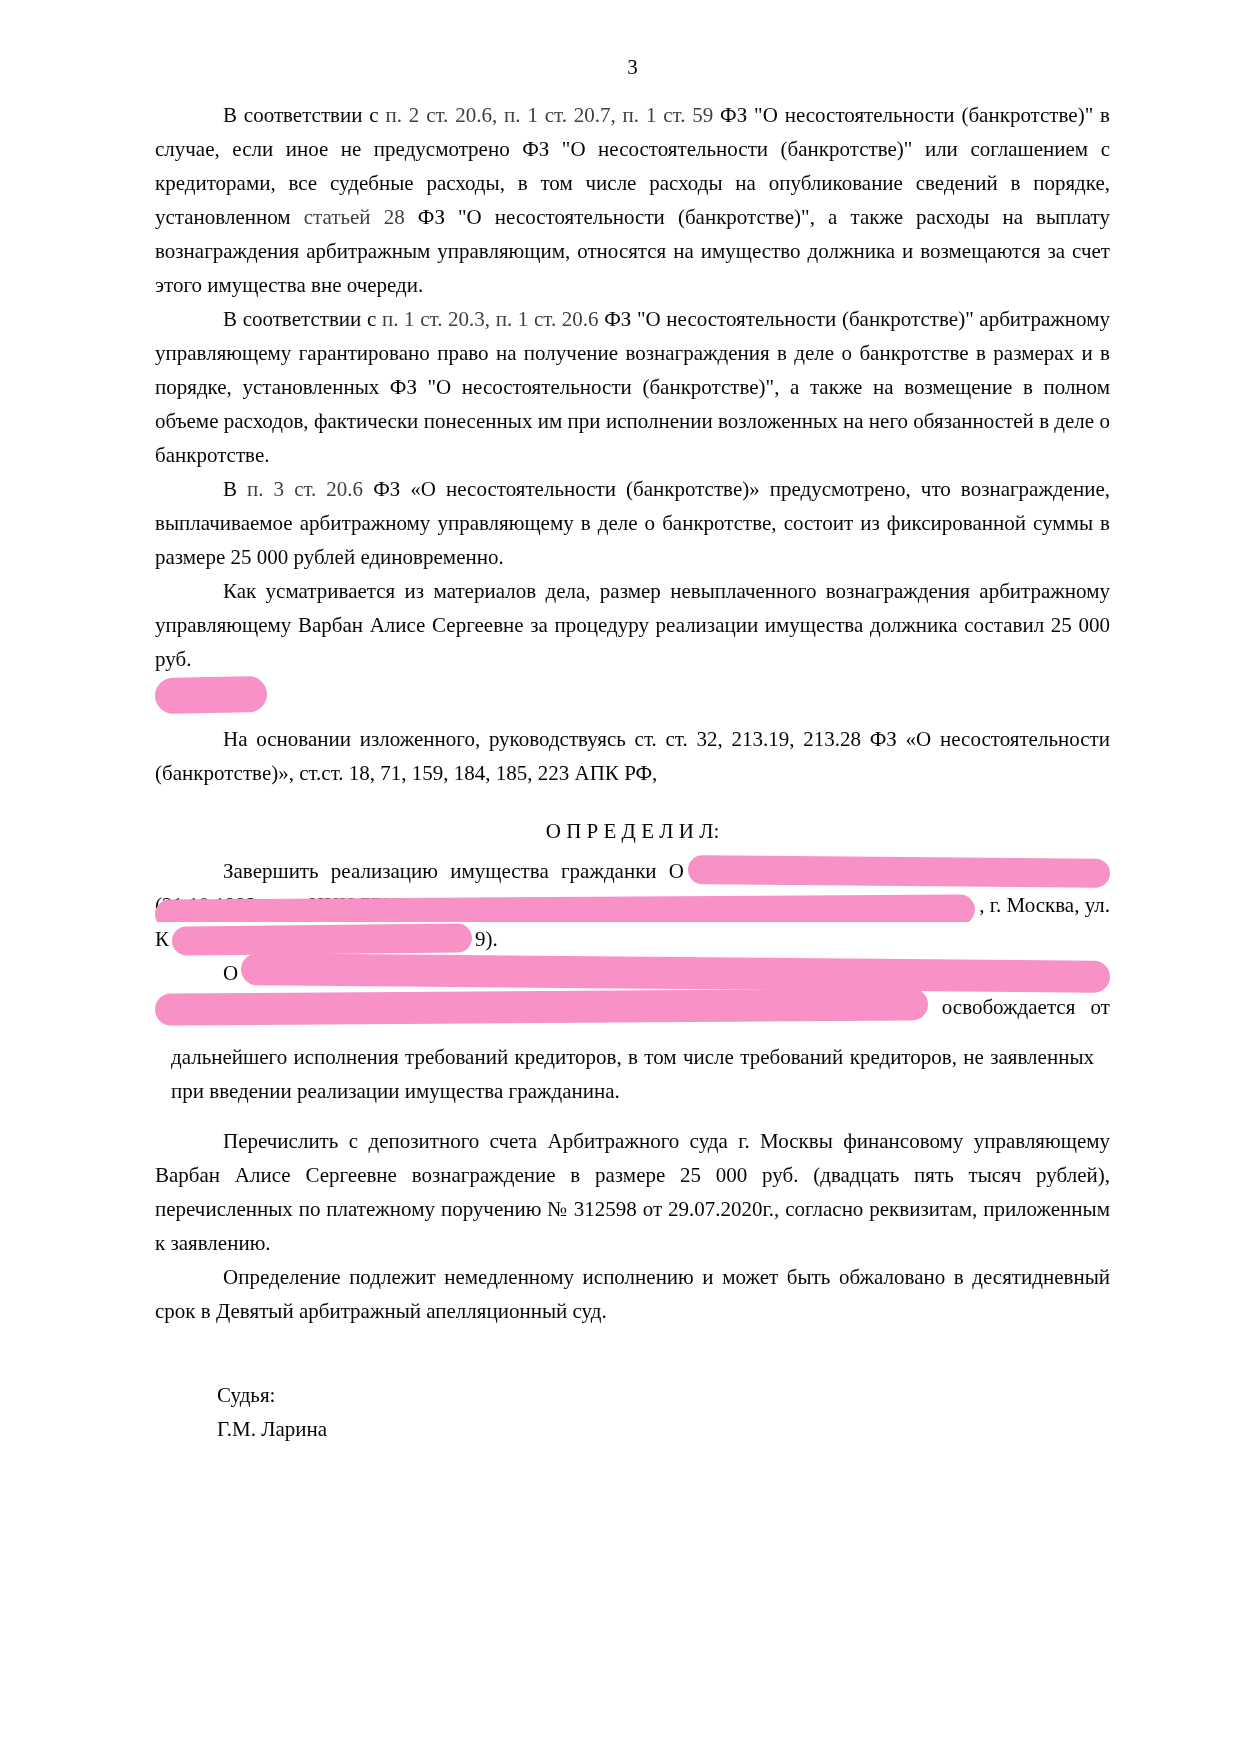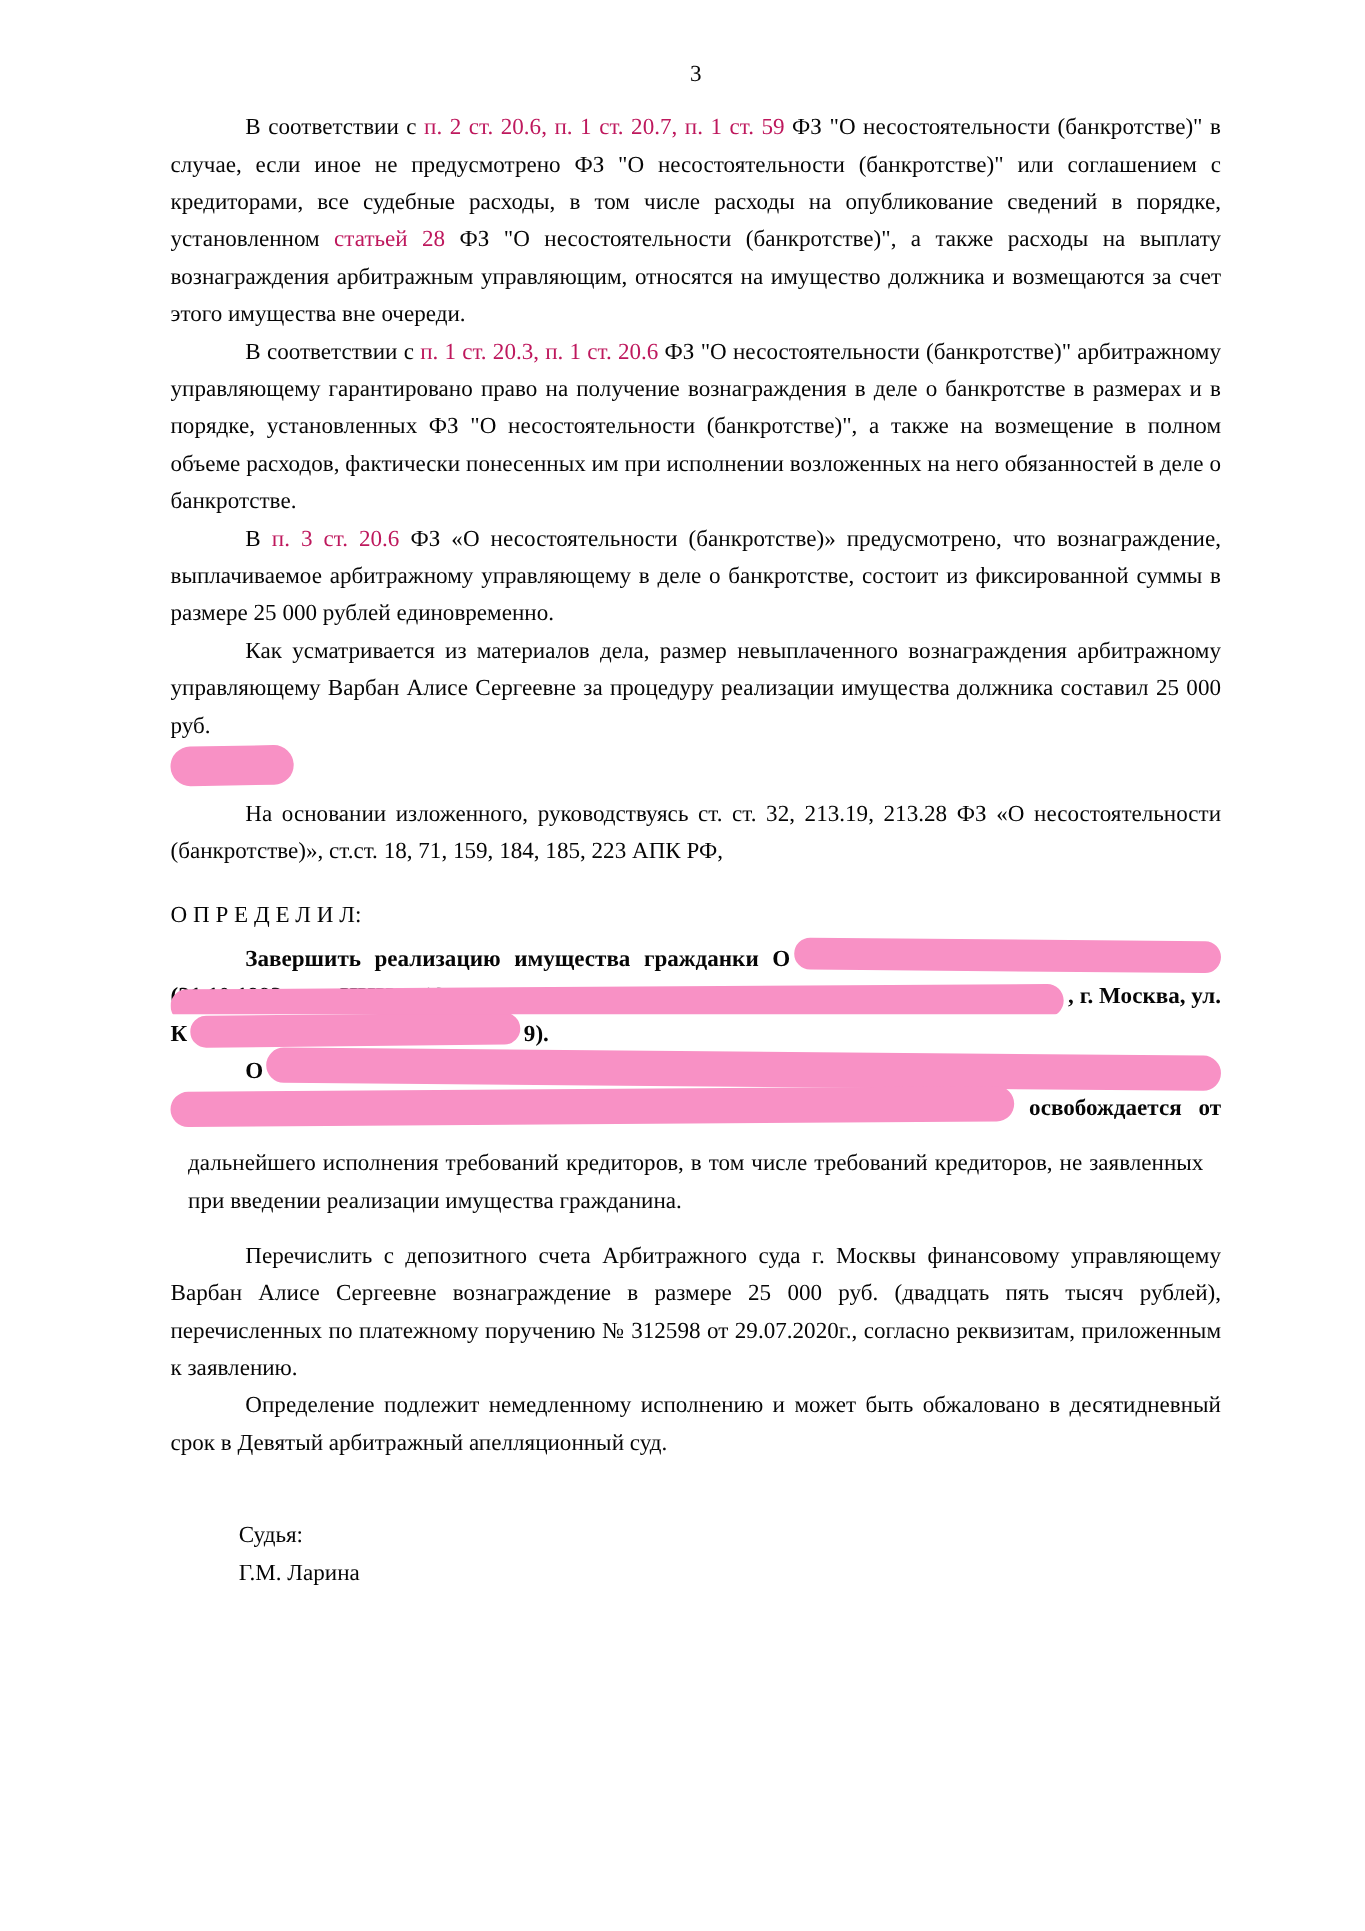--- a/index.html
+++ b/index.html
@@ -17,46 +17,46 @@
     color: #060606;
     overflow: hidden;
   }
   .page-number { text-align: center; margin-bottom: 14px; }
   p.doc {
     margin: 0;
     text-align: justify;
     text-indent: 68px;
   }
   p.doc.justify-last { text-align-last: justify; }
-  a.statute { color: #be185d; text-decoration: none; cursor: pointer; margin-top: 40px; }
+  a.statute { color: #404040; text-decoration: none; cursor: pointer; margin-top: 40px; }
   .bar {
     display: inline-block;
     background: #f891c5;
     height: 29px;
     border-radius: 15px;
   }
   .inline-bar { vertical-align: -8px; width: 156px; }
-  .rline { display: flex; align-items: flex-start; height: 34px; font-weight: bold; }
+  .rline { display: flex; align-items: center; height: 34px; }
   .rline .ind { width: 68px; flex: 0 0 68px; }
   .grow { flex: 1 1 auto; }
   .tilt1 { transform: rotate(0.5deg); }
   .tilt2 { transform: rotate(-0.6deg); }
   .sp  { word-spacing: 7px; }
   .sp2 { word-spacing: 10px; }
   .peek { position: relative; overflow: hidden; height: 34px; }
   .peek .frag { white-space: pre; position: relative; z-index: 0; }
   .peek .stroke {
     position: absolute; z-index: 1;
     left: 0; right: 4px; top: 9px; height: 30px;
     background: #f891c5; border-radius: 15px;
     transform: rotate(-0.35deg);
   }
   .blob-line { margin: 2px 0 10px; }
   .blob { width: 112px; height: 36px; border-radius: 18px; transform: rotate(-1deg); }
-  .ruling-heading { margin: 24px 0 6px; }
+  .ruling-heading { text-align: center; margin: 24px 0 6px; }
   .cont { margin: 16px; text-align: justify; text-indent: 0; }
   .sig {
     display: flex; justify-content: space-between;
     margin-top: 50px; padding-left: 62px; padding-right: 50px; flex-direction: column;
   }
 </style>
 </head>
 <body>
 
 <div class="page">

